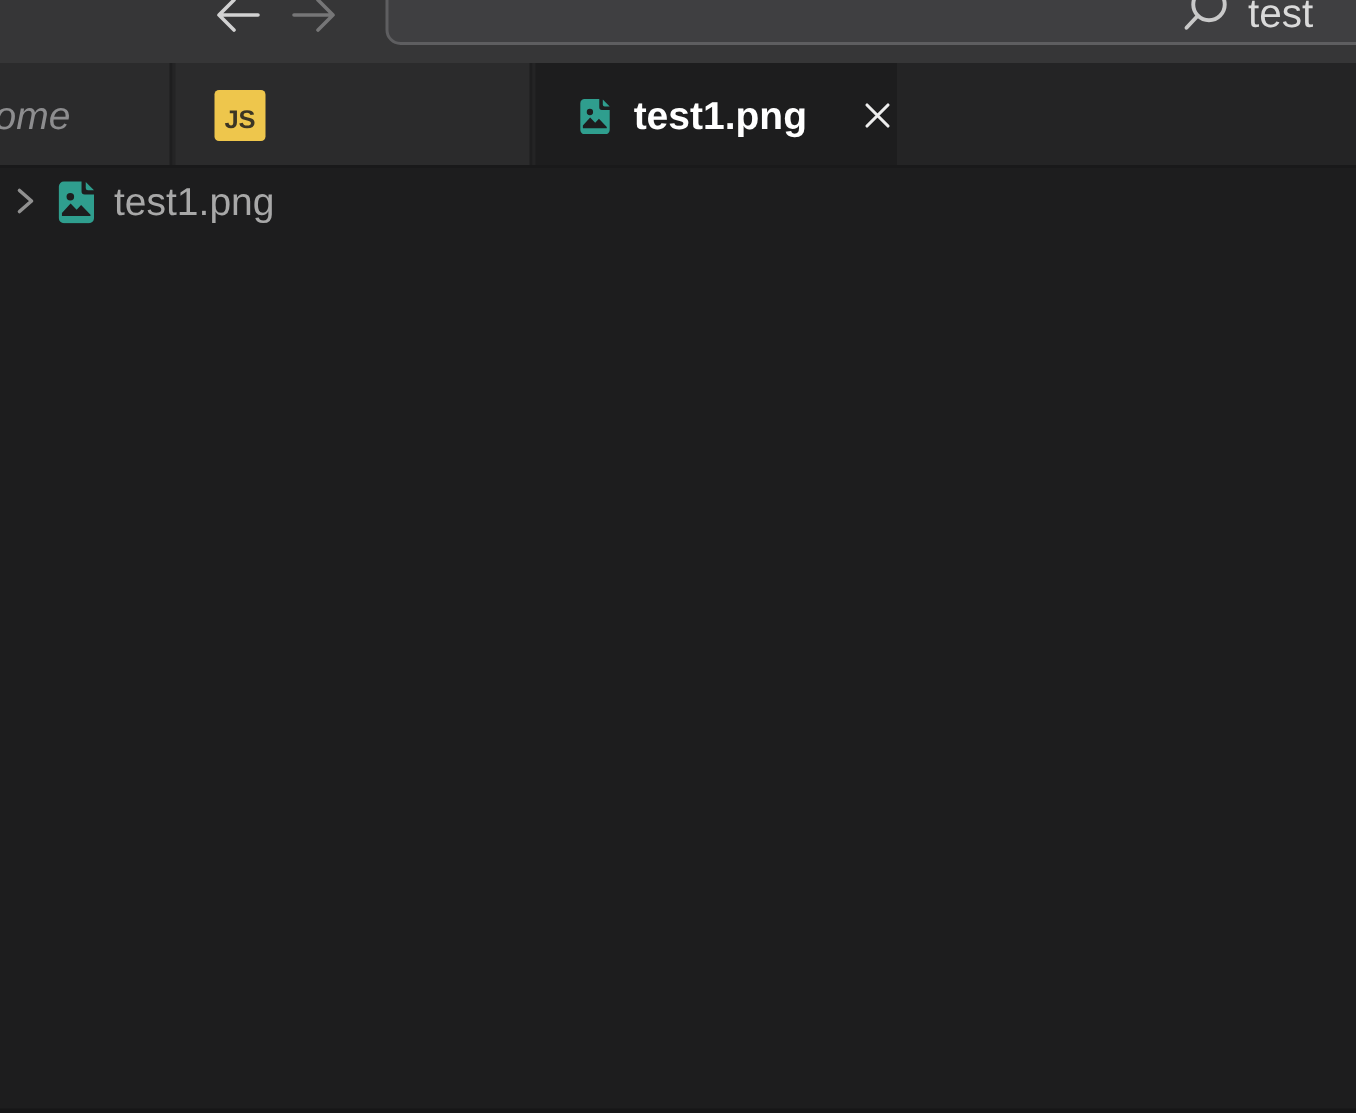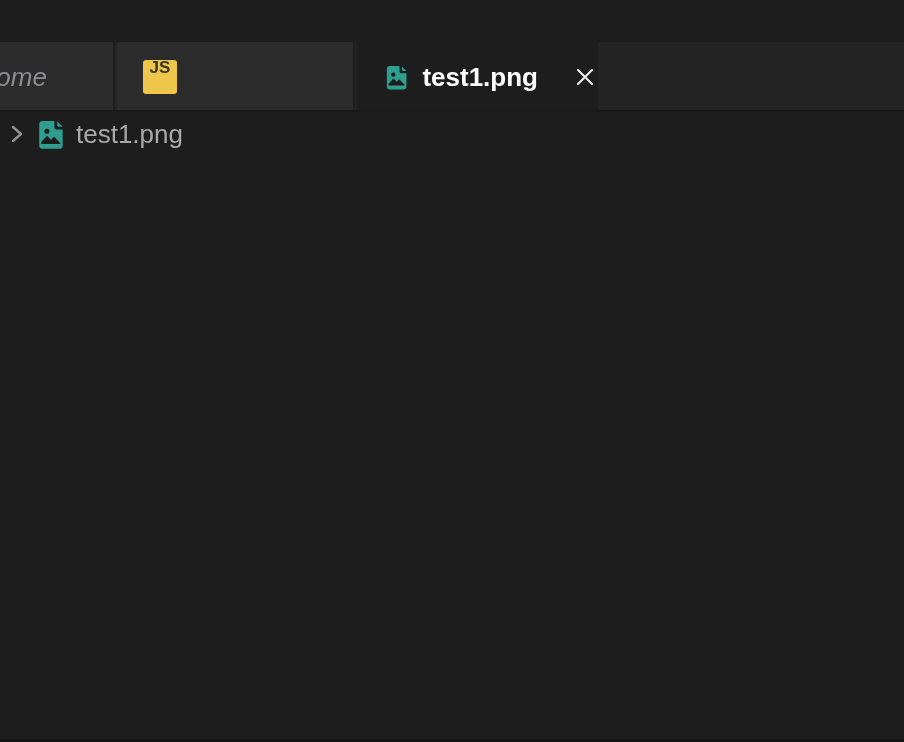--- a/index.html
+++ b/index.html
@@ -86,21 +86,21 @@
   .tab-test{left:357px;width:241px;padding-left:28px;gap:14px;}
   .tab-label{font-size:26px;white-space:nowrap;}
   .tab.active .tab-label{font-weight:600;}
   .js-badge{
     width:34px;height:34px;border-radius:3px;flex:0 0 auto;
     background:var(--js-icon-yellow);
     display:flex;align-items:flex-end;justify-content:center;
   }
   .js-badge span{
     font-size:17px;font-weight:700;color:var(--js-icon-text);
-    line-height:1;padding-bottom:18px;letter-spacing:0;
+    line-height:1;padding-bottom:6px;letter-spacing:0;
   }
   .close-btn{
     margin-left:20px;width:26px;height:26px;flex:0 0 auto;
     display:flex;align-items:center;justify-content:center;
   }
 
   
   .breadcrumbs{
     position:absolute;left:0;top:112px;width:904px;height:44px;
     background:var(--editor-bg);
@@ -119,20 +119,36 @@
     position:absolute;left:0;top:739px;width:904px;height:3px;
     background:var(--bottom-edge);
   }
   svg{display:block;}
 </style>
 </head>
 <body>
 
 <div class="screen">
 
+  <div class="topbar">
+    <svg class="nav-arrow back" width="36" height="28" viewBox="0 0 36 28" fill="none">
+      <path d="M6 13 H32 M16 3 L6 13 L16 23" stroke="var(--back-arrow)" stroke-width="2.4" stroke-linecap="round" stroke-linejoin="round"></path>
+    </svg>
+    <svg class="nav-arrow forward" width="36" height="28" viewBox="0 0 36 28" fill="none">
+      <path d="M4 13 H30 M20 3 L30 13 L20 23" stroke="var(--forward-arrow)" stroke-width="2.4" stroke-linecap="round" stroke-linejoin="round"></path>
+    </svg>
+
+    <div class="command-box"></div>
+
+    <svg class="search-icon-svg" width="36" height="44" viewBox="0 0 36 44" fill="none">
+      <circle cx="18" cy="23" r="10.5" stroke="var(--search-icon)" stroke-width="2.6"></circle>
+      <path d="M10.5 30.5 L3 38.5" stroke="var(--search-icon)" stroke-width="2.6" stroke-linecap="round"></path>
+    </svg>
+    <span class="search-value">test</span>
+  </div>
 
   <div class="tabstrip">
 
     <div class="tab inactive tab-welcome">
       <span class="tab-label">Welcome</span>
     </div>
 
     <div class="tab inactive tab-index">
       <span class="js-badge">
         <span>JS</span>

